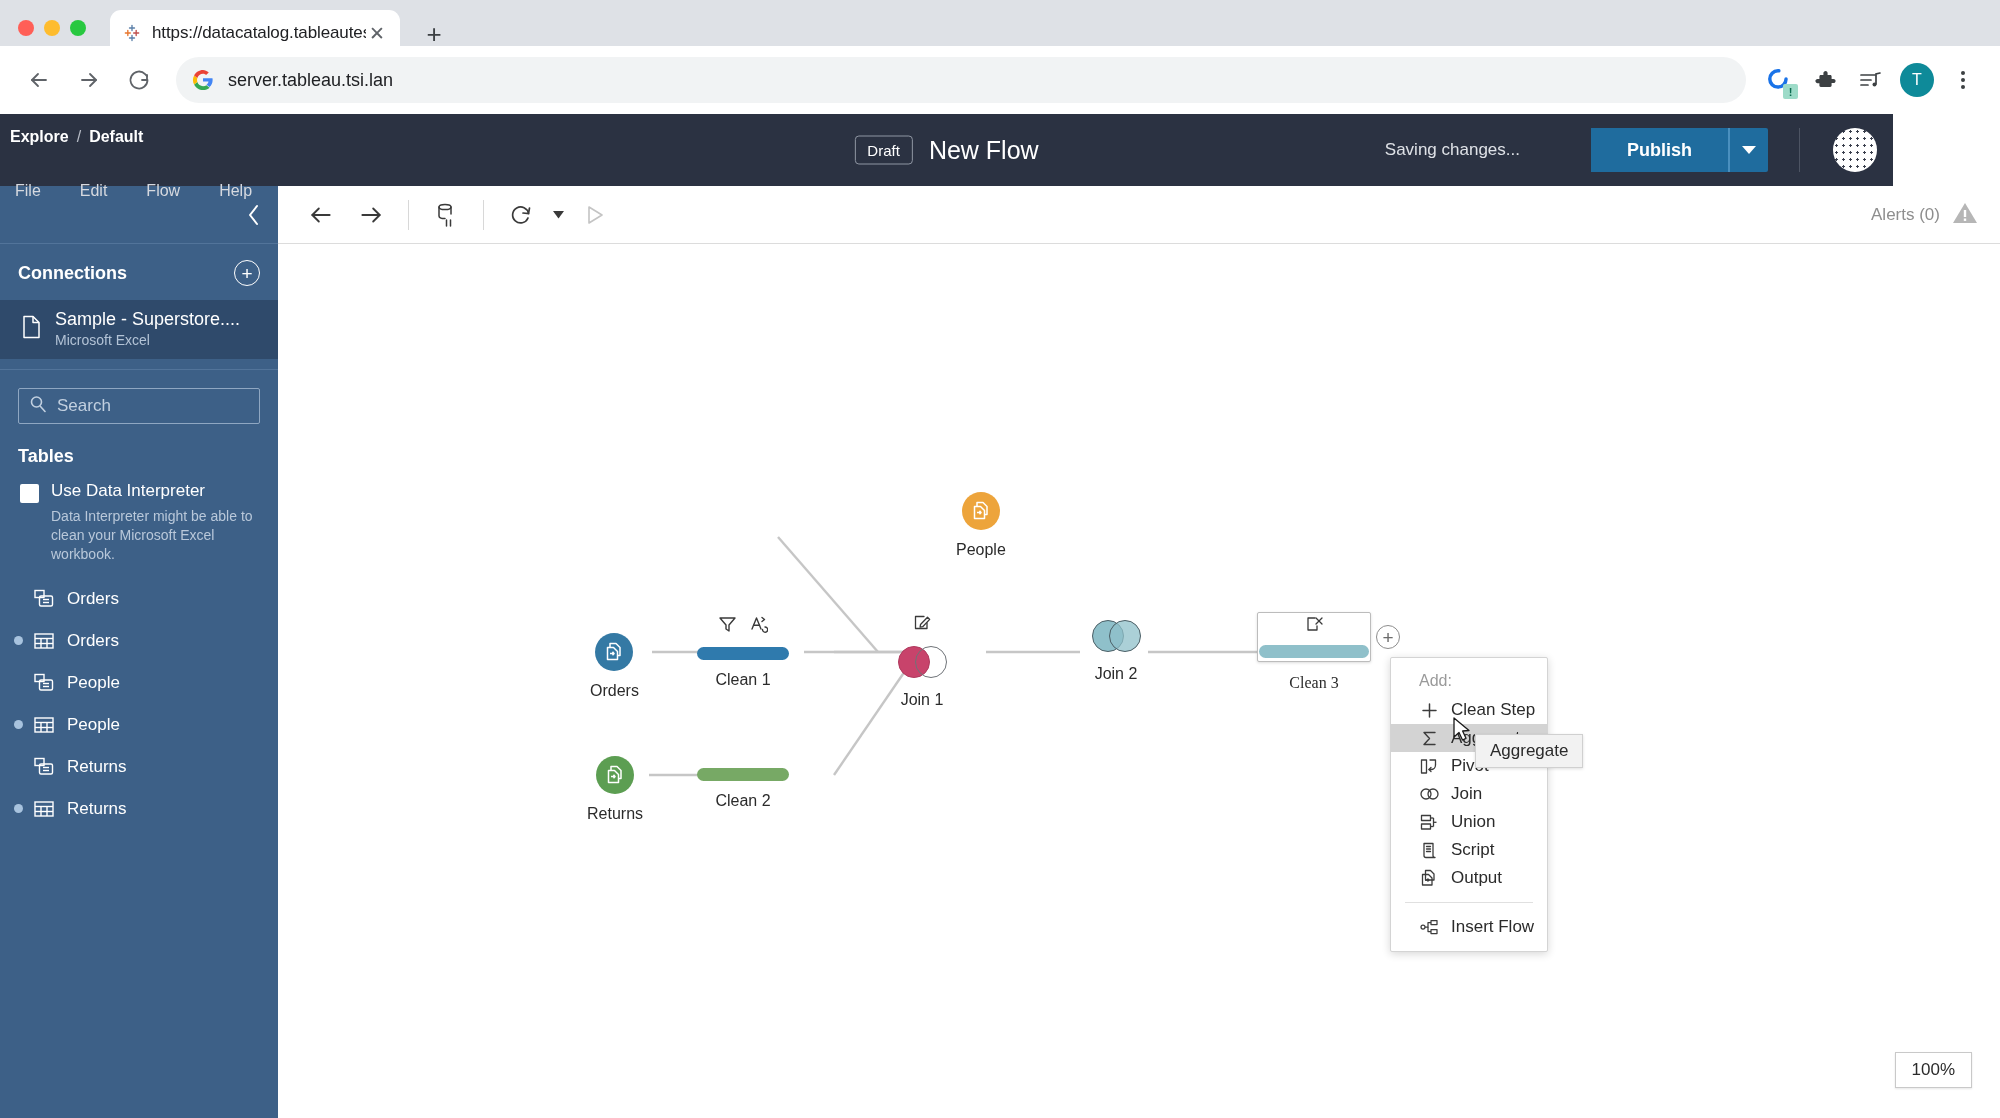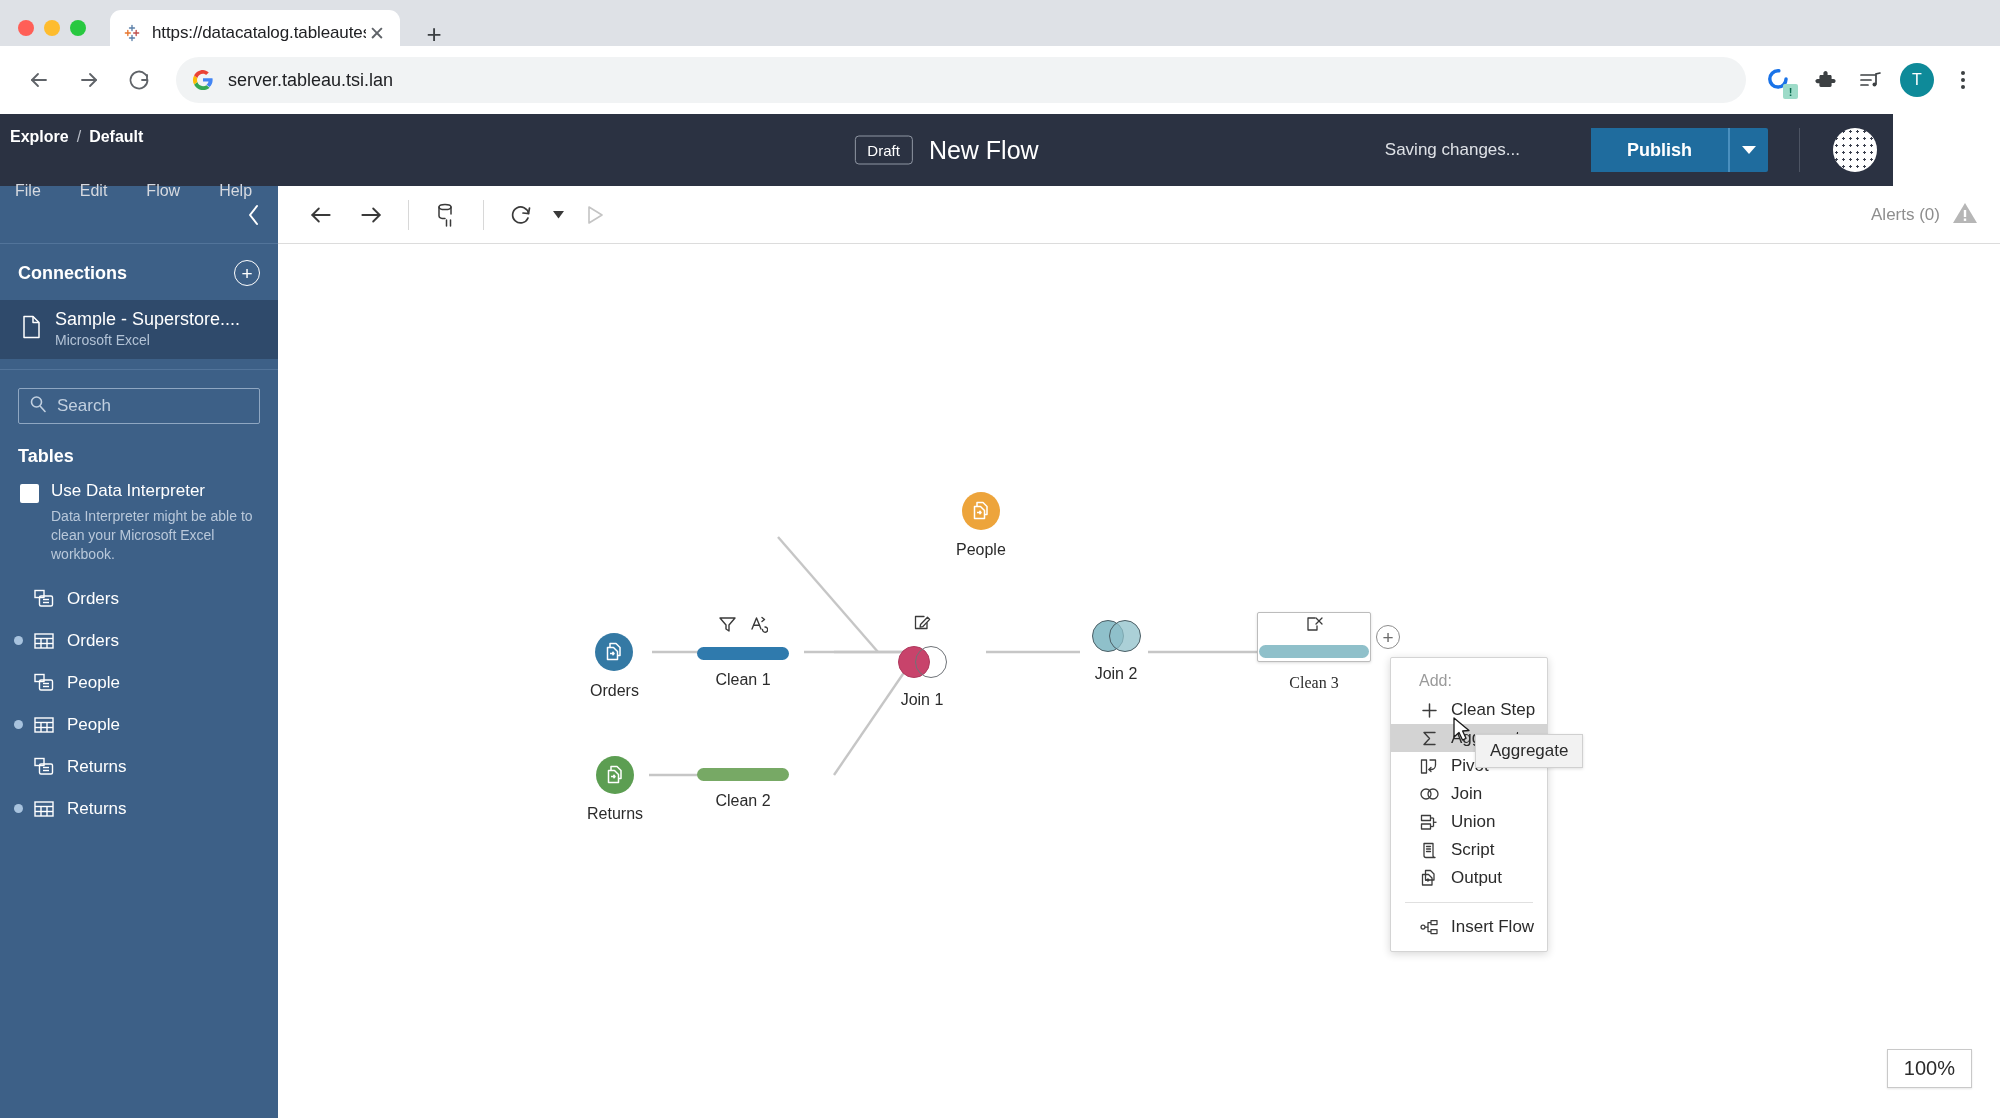--- a/index.html
+++ b/index.html
@@ -221,21 +221,21 @@
 
   .tooltip {
     position: absolute; background: #f2f2f2; border: 1px solid #d0d0d0;
     padding: 6px 14px; font-size: 17px; color: #2b2b2b;
     box-shadow: 0 1px 3px rgba(0,0,0,0.13); white-space: nowrap;
   }
   .cursor-arrow { position: absolute; width: 20px; height: 26px; pointer-events: none; }
 
   .zoom-box {
     position: absolute; right: 28px; bottom: 30px; border: 1px solid #c9c9c9;
-    background: #ffffff; padding: 7px 16px; font-size: 20px; color: #2b2b2b;
+    background: #ffffff; padding: 7px 16px; font-size: 17px; color: #2b2b2b;
     box-shadow: 0 1px 2px rgba(0,0,0,0.1);
   }
 </style>
 </head>
 <body>
 
 <div class="browser-chrome">
   <div class="traffic-lights">
     <span class="tl tl-red"></span>
     <span class="tl tl-yellow"></span>

